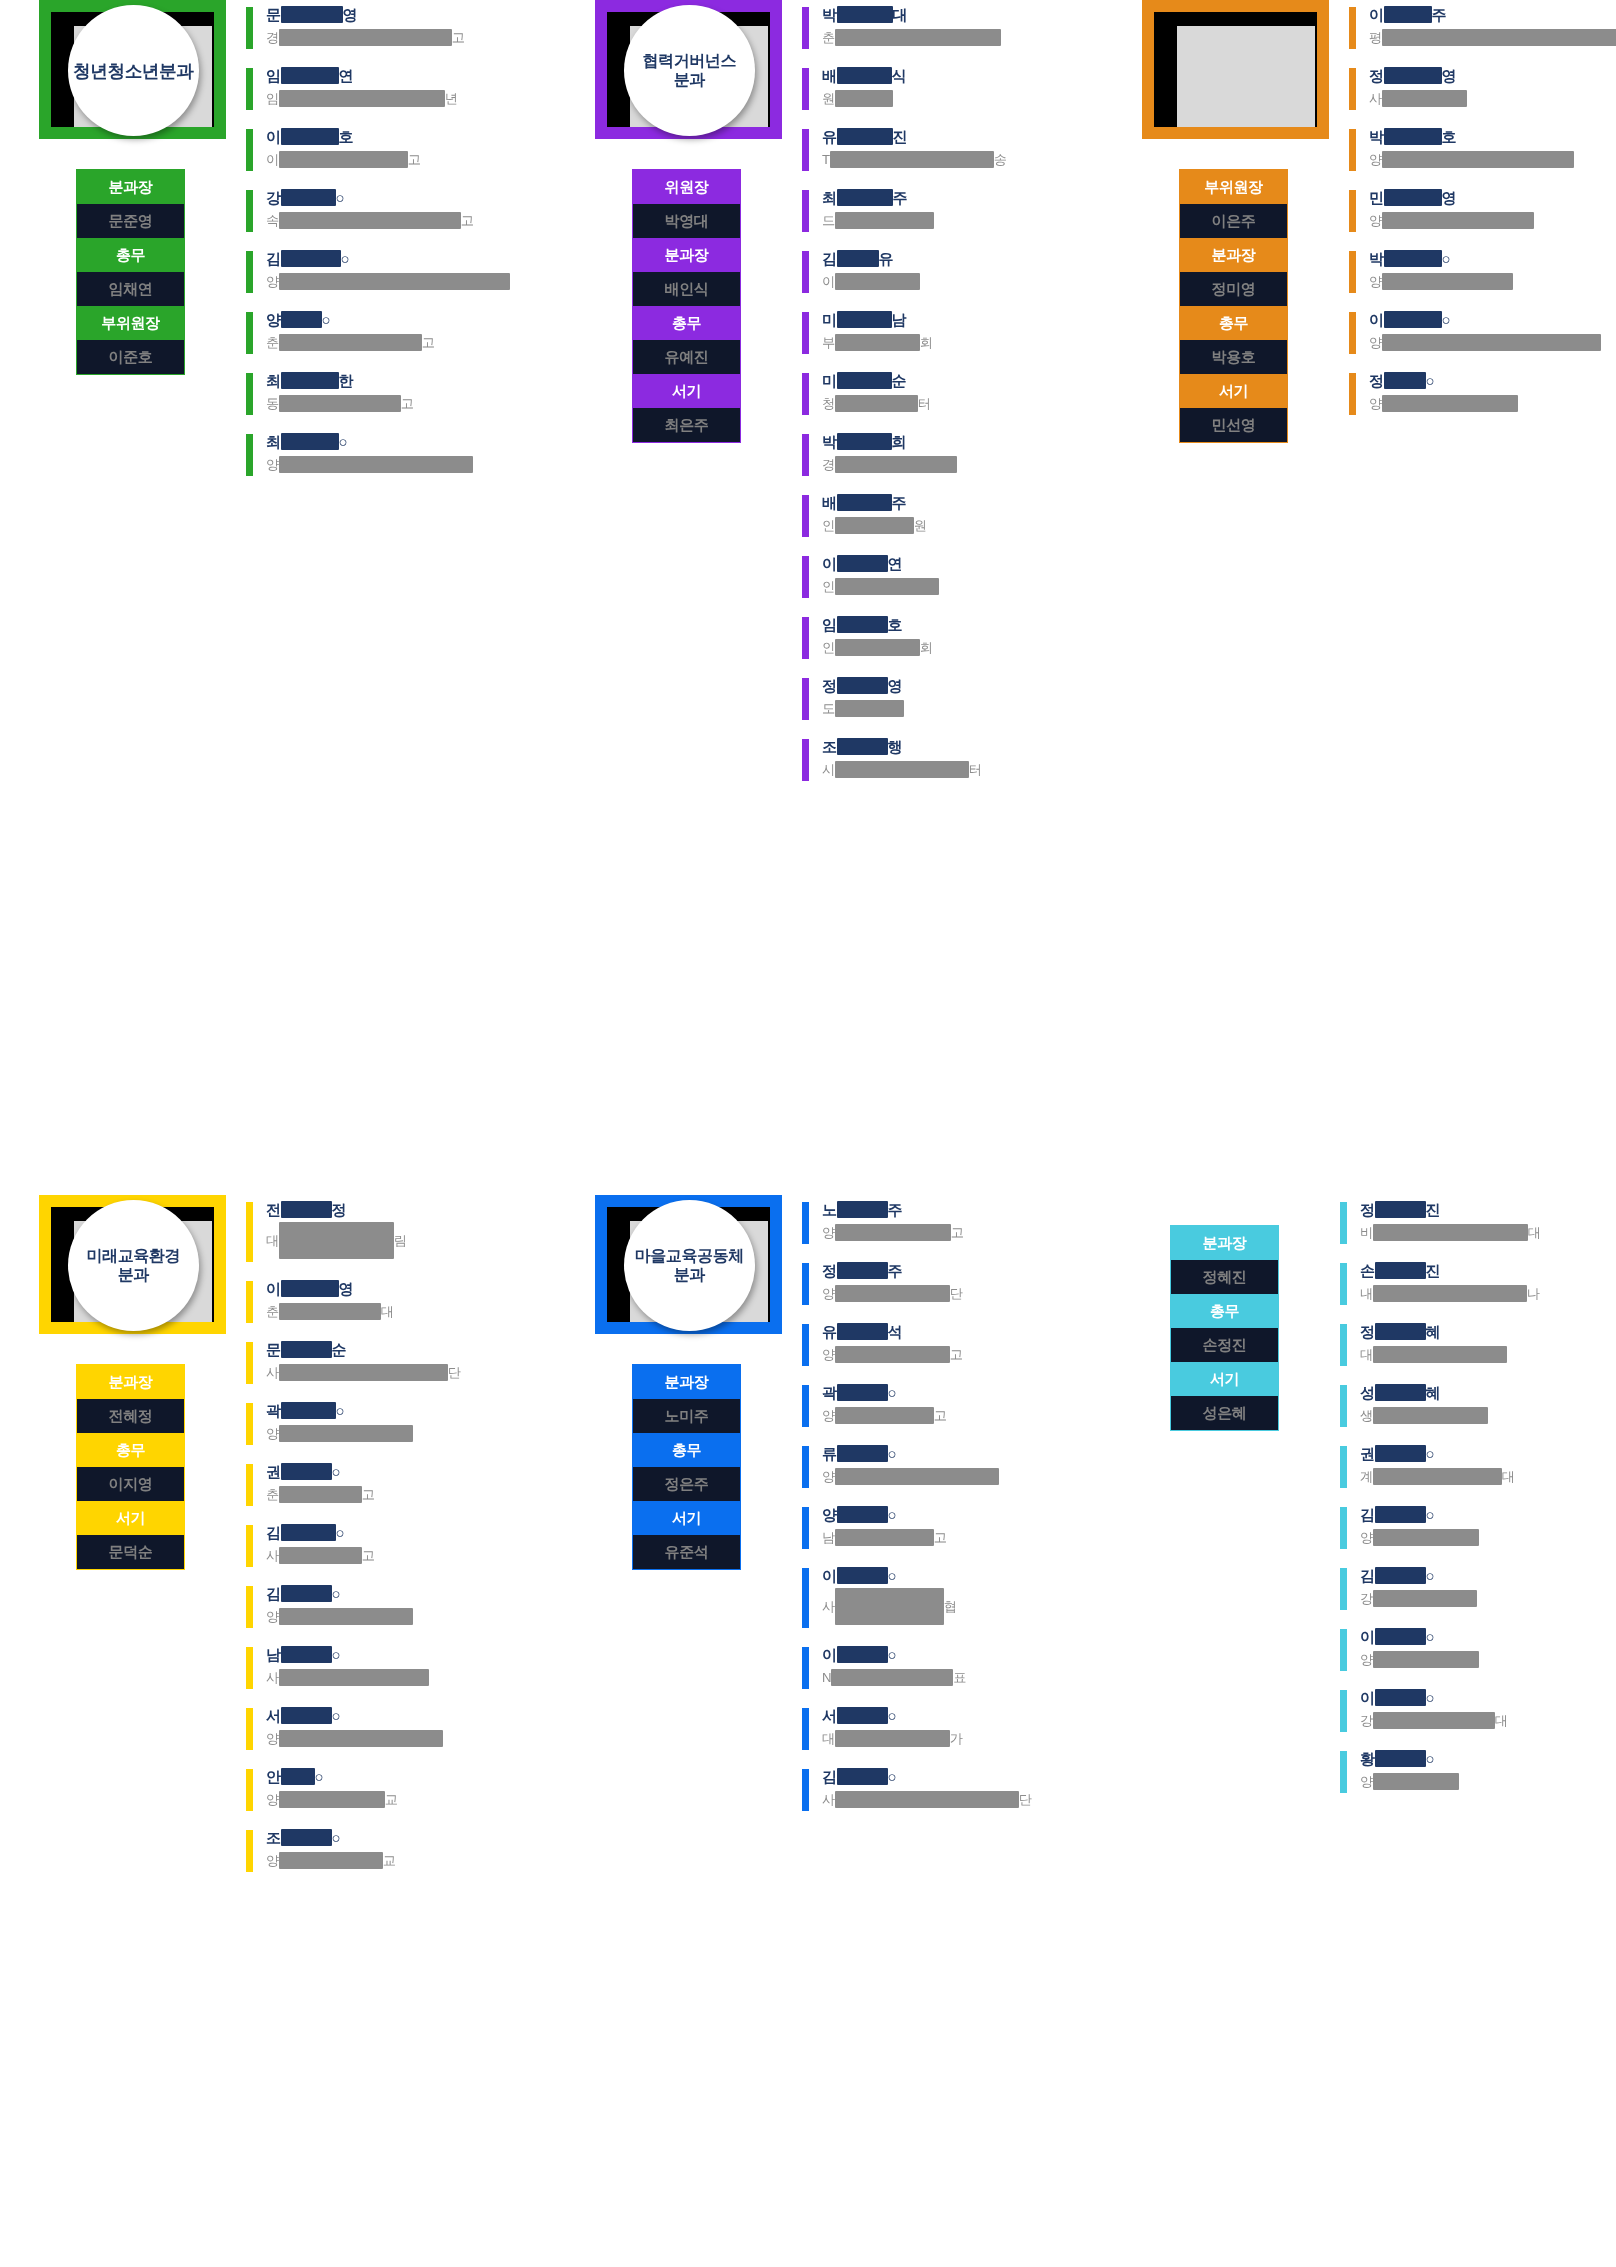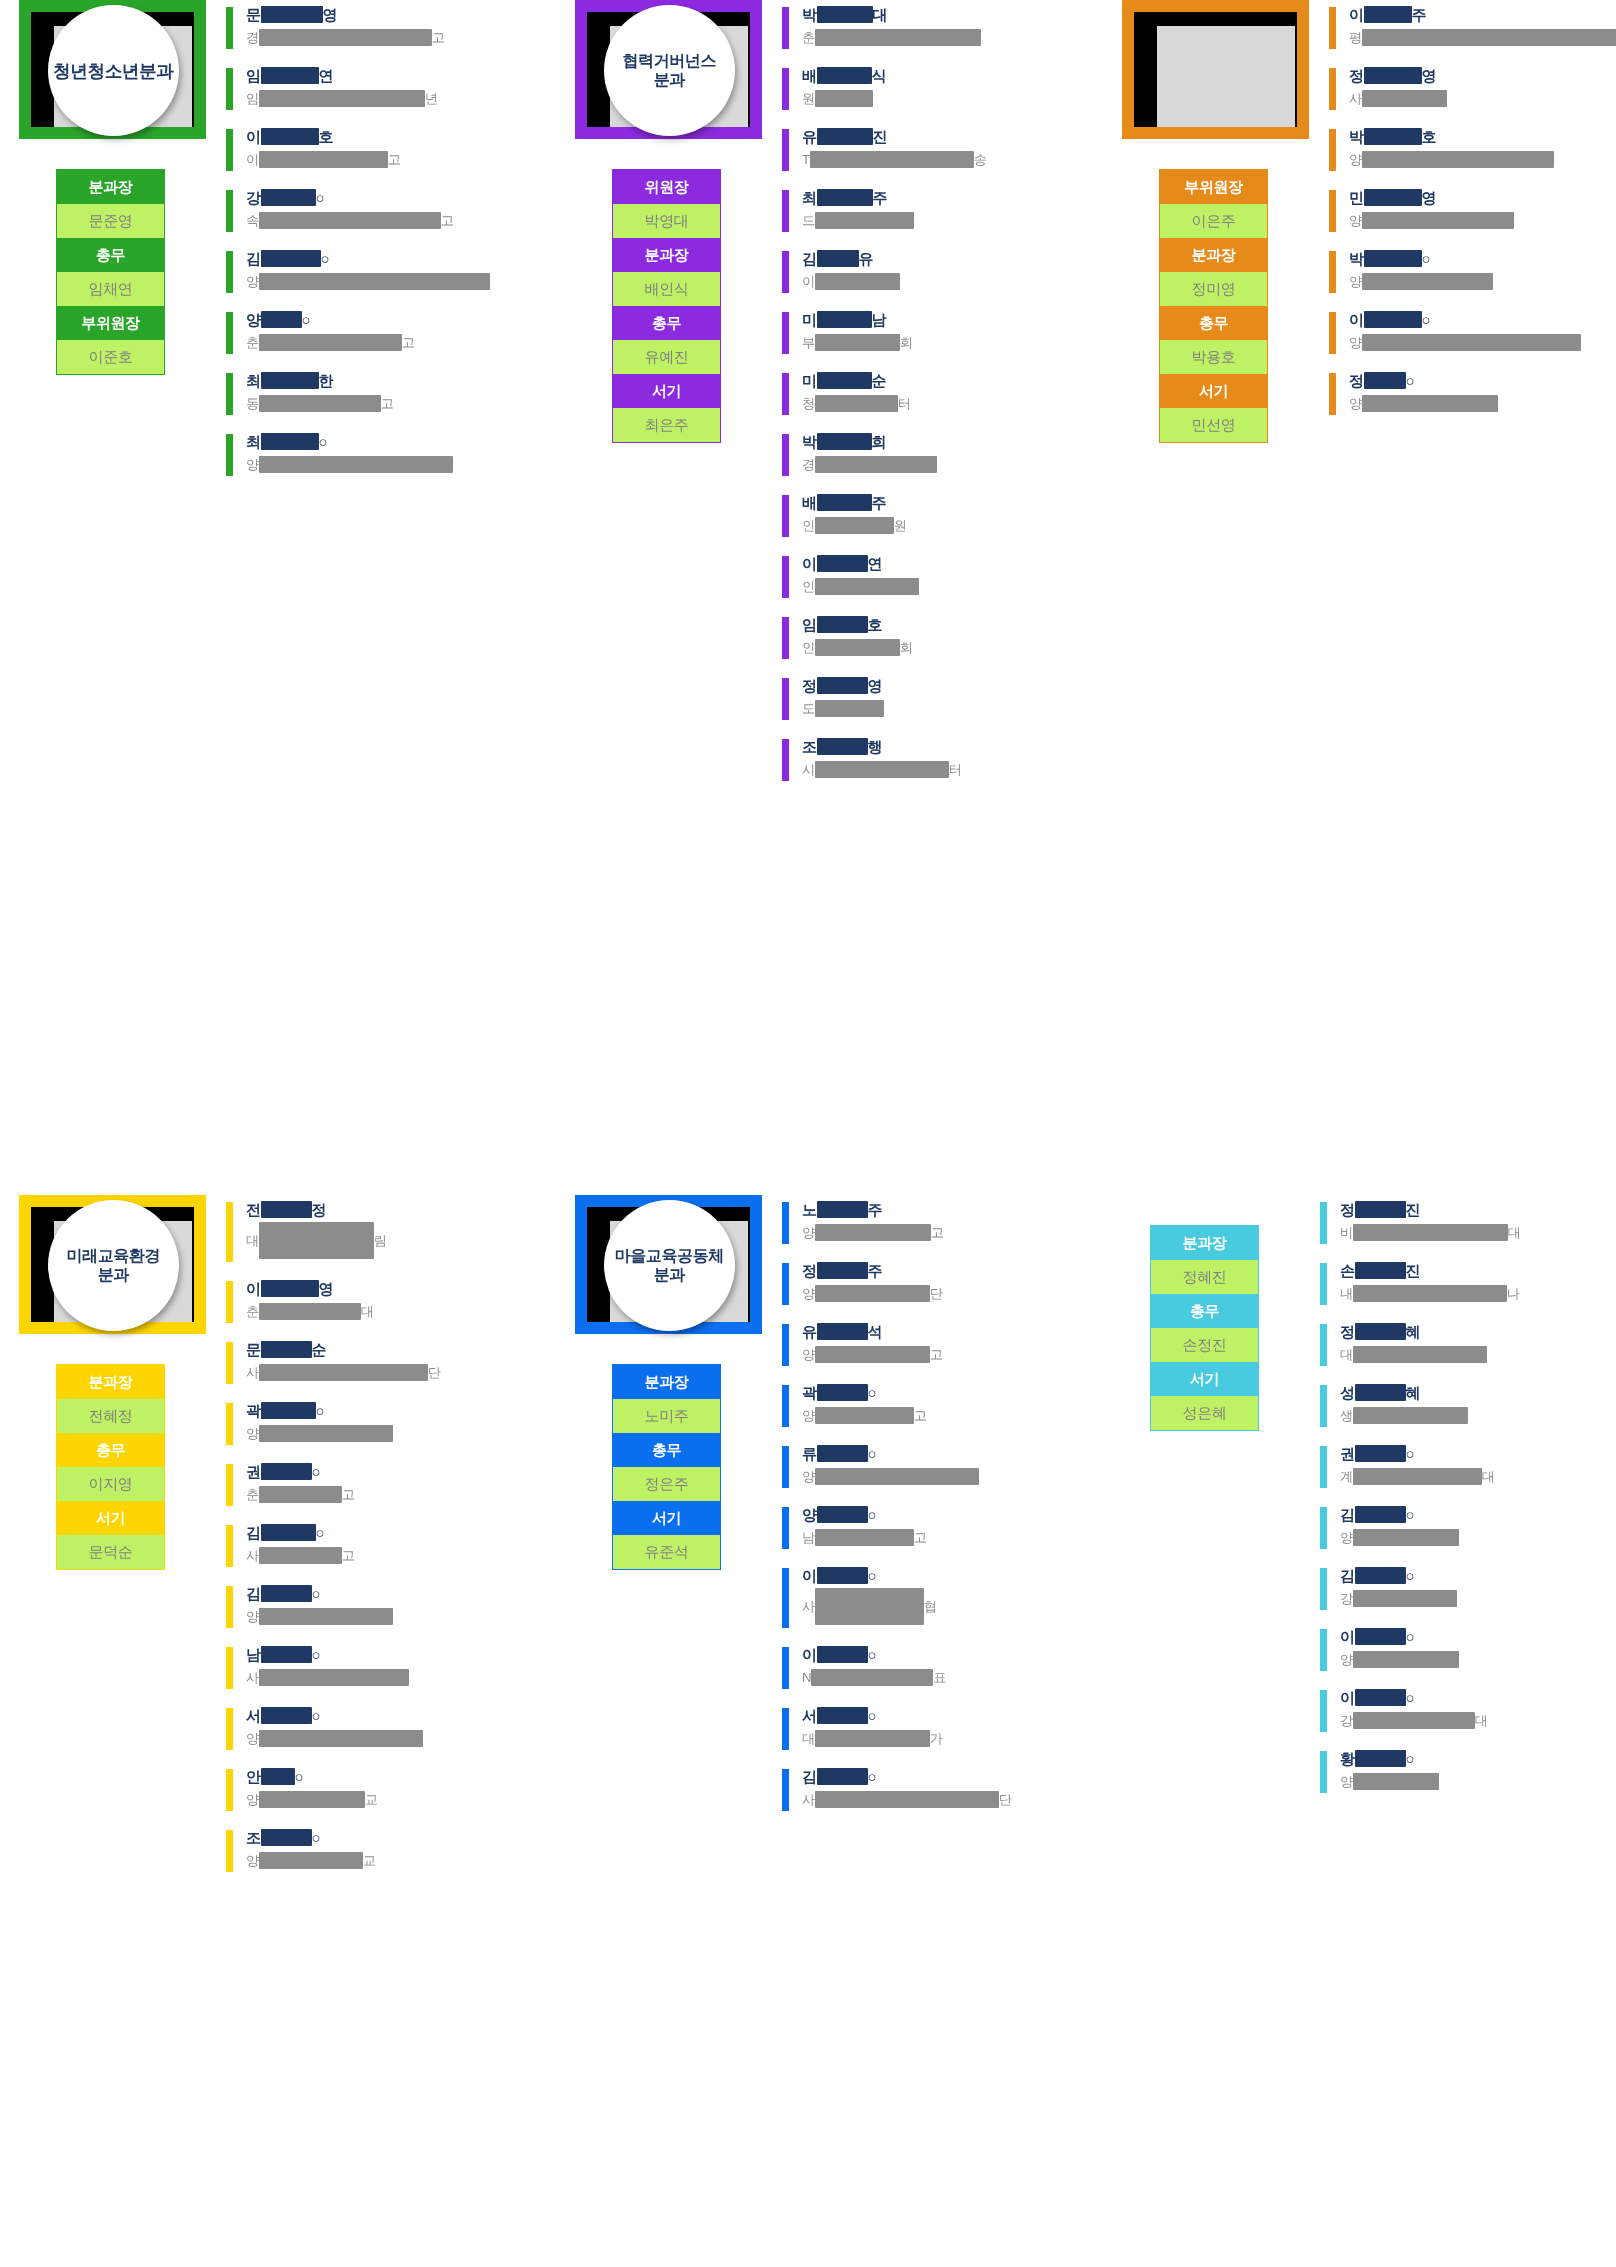--- a/index.html
+++ b/index.html
@@ -8,21 +8,21 @@
     width:1616px;height:2267px;
     background:#ffffff;
     font-family:"Liberation Sans","DejaVu Sans",sans-serif;
     overflow:hidden;
     position:relative;
   }
   .board{position:relative;width:1616px;height:2267px;}
 
   
   .panel{position:absolute;display:flex;flex-direction:row;align-items:flex-start;}
-  .panel-left{width:221px;flex:0 0 221px;display:flex;flex-direction:column;align-items:center;}
+  .panel-left{width:221px;flex:0 0 221px;display:flex;flex-direction:column;align-items:center;padding-left:20px;}
 
   
   .badge-wrap{position:relative;width:187px;height:139px;margin-left:3.5px;}
   .badge-sq{position:absolute;left:10.6px;top:7px;width:166px;height:125px;background:#000;}
   .badge-sq-inner{position:absolute;left:25px;top:19.4px;width:138px;height:101px;background:#d9d9d9;}
   .badge-ring{
     position:absolute;left:0;top:0;width:187px;height:139px;
     box-sizing:border-box;border-width:12.4px;border-style:solid;
   }
   .badge-circle{
@@ -39,21 +39,21 @@
 
   
   .officers{
     width:109px;margin-top:30px;box-sizing:border-box;
     border:0.9px solid #4472c4;
   }
   .off-role,.off-name{
     height:34px;line-height:34px;text-align:center;font-size:15px;box-sizing:border-box;
   }
   .off-role{color:#fff;font-weight:bold;letter-spacing:-0.4px;}
-  .off-name{background:#bef264;color:#808080;letter-spacing:-0.4px;}
+  .off-name{background:#0f172a;color:#808080;letter-spacing:-0.4px;font-weight:bold;}
 
   
   .members{flex:1;padding-top:3.5px;}
   .member{position:relative;padding-left:25px;margin-bottom:15px;min-height:46px;}
   .bar{position:absolute;left:5.3px;top:3.5px;width:7px;height:42px;}
   .m-name{
     display:inline-block;height:19.4px;line-height:19.4px;
     font-size:15px;font-weight:bold;color:#1f3864;letter-spacing:-0.4px;
     white-space:nowrap;
   }

